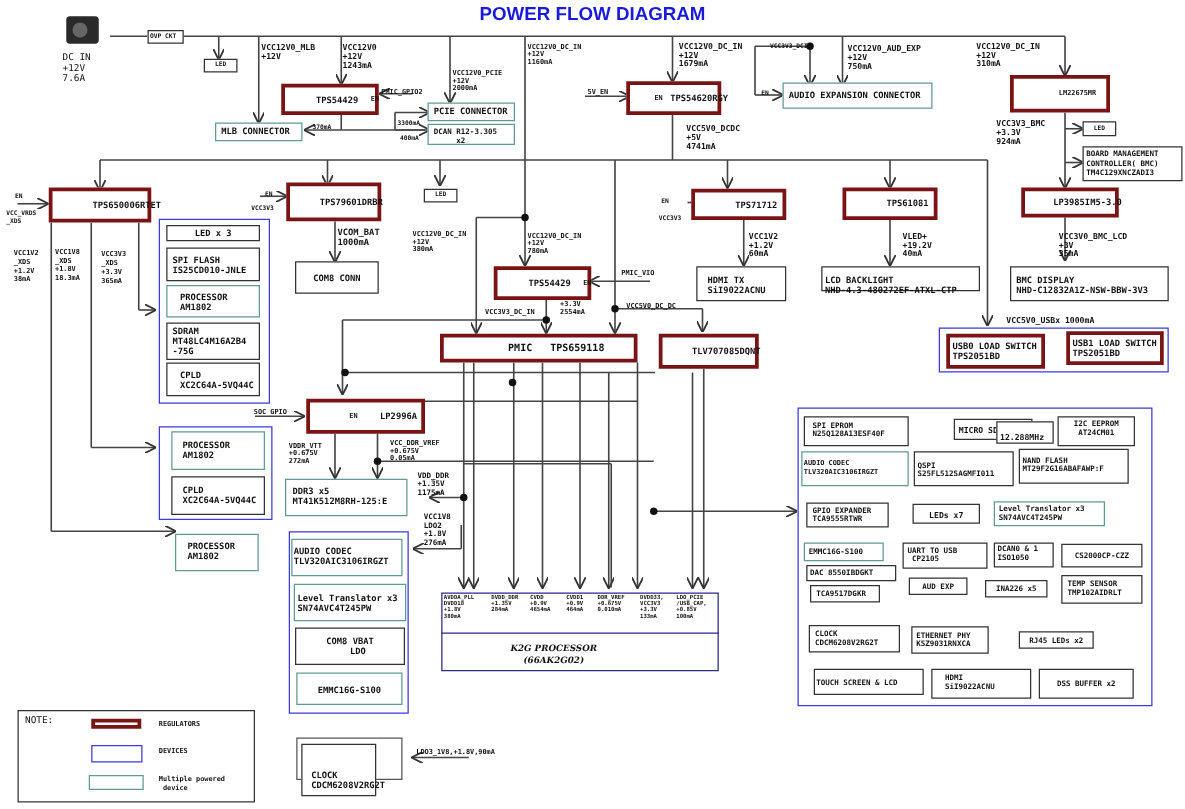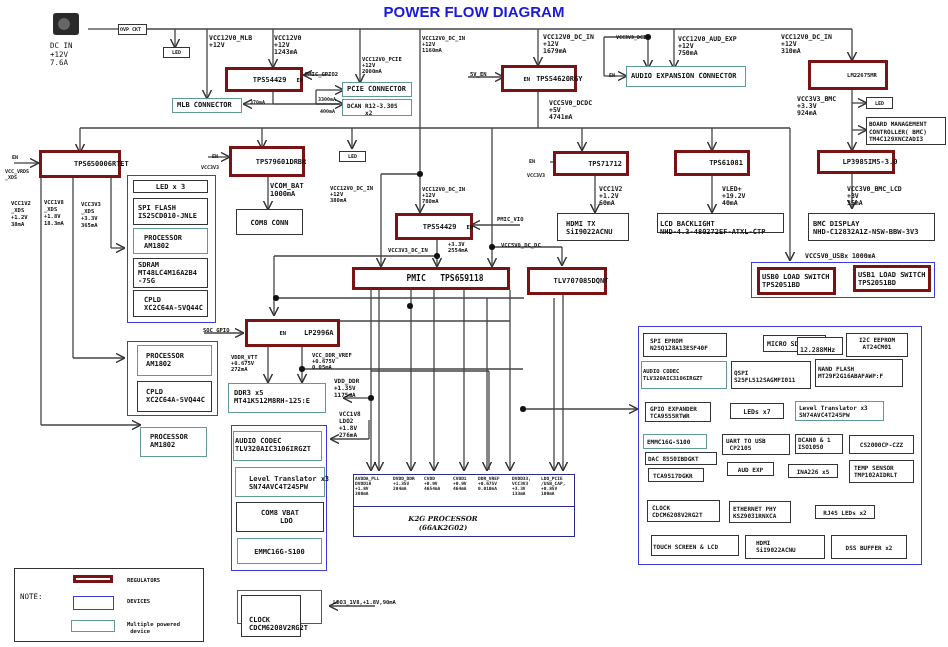--- a/index.html
+++ b/index.html
@@ -305,21 +305,21 @@
 <div class="box multi" style="left:137px;top:345px;width:75px;height:31px;padding:6px 8px;">PROCESSOR
 AM1802</div>
 <div class="box dev" style="left:137px;top:381px;width:75px;height:31px;padding:6px 8px;">CPLD
 XC2C64A-5VQ44C</div>
 <div class="box multi" style="left:140px;top:427px;width:67px;height:30px;padding:5px 9px;">PROCESSOR
 AM1802</div>
 
 <div class="grp" style="left:231px;top:425px;width:96px;height:146px;"></div>
 <div class="box multi" style="left:233px;top:431px;width:89px;height:30px;padding:5px 1px;">AUDIO CODEC
 TLV320AIC3106IRGZT</div>
-<div class="box multi" style="left:235px;top:467px;width:90px;height:30px;padding:7px 13px;">Level Translator x3
+<div class="box multi" style="left:235px;top:467px;width:90px;height:30px;padding:7px 2px;">Level Translator x3
 SN74AVC4T245PW</div>
 <div class="box dev center" style="left:236px;top:502px;width:88px;height:30px;padding-top:6px;">COM8 VBAT
    LDO</div>
 <div class="box multi center" style="left:237px;top:538px;width:85px;height:26px;padding-top:9px;">EMMC16G-S100</div>
 
 <div class="box dev" style="left:237px;top:590px;width:85px;height:34px;border-color:#555;padding:0;"></div>
 <div class="box dev" style="left:241px;top:595px;width:60px;height:24px;padding:20px 7px;">CLOCK
 CDCM6208V2RG2T</div>
 <div class="lbl" style="left:333px;top:599px;font-size:5.5px;">LDO3_1V8,+1.8V,90mA</div>
 
@@ -387,20 +387,20 @@
 CDCM6208V2RG2T</div>
 <div class="box dev" style="left:729px;top:501px;width:62px;height:22px;font-size:6px;line-height:7px;padding:3px 3px;">ETHERNET PHY
 KSZ9031RNXCA</div>
 <div class="box dev center" style="left:815px;top:505px;width:60px;height:14px;font-size:6px;padding-top:3px;">RJ45 LEDs x2</div>
 <div class="box dev" style="left:651px;top:535px;width:88px;height:21px;font-size:6px;padding:7px 1px;">TOUCH SCREEN &amp; LCD</div>
 <div class="box dev" style="left:745px;top:535px;width:80px;height:24px;font-size:6px;line-height:7px;padding:3px 10px;">HDMI
 SiI9022ACNU</div>
 <div class="box dev center" style="left:831px;top:535px;width:76px;height:24px;font-size:6px;padding-top:8px;">DSS BUFFER x2</div>
 
 <div class="box dev" style="left:14px;top:568px;width:190px;height:74px;padding:0;"></div>
-<div class="lbl8" style="left:20px;top:572px;margin-top:21px;">NOTE:</div>
+<div class="lbl8" style="left:20px;top:572px;">NOTE:</div>
 <div class="abs" style="left:73px;top:575px;width:40px;height:8px;border:3px solid #7a1414;box-sizing:border-box;"></div>
 <div class="lbl" style="left:127px;top:577px;font-size:5.5px;">REGULATORS</div>
 <div class="abs" style="left:73px;top:596px;width:41px;height:14px;border:1.2px solid #3a3adf;box-sizing:border-box;"></div>
 <div class="lbl" style="left:127px;top:598px;font-size:5.5px;">DEVICES</div>
 <div class="abs" style="left:71px;top:620px;width:44px;height:12px;border:1.5px solid #5f9a96;box-sizing:border-box;"></div>
 <div class="lbl" style="left:127px;top:621px;font-size:5.5px;">Multiple powered
  device</div>
 
 </body></html>

